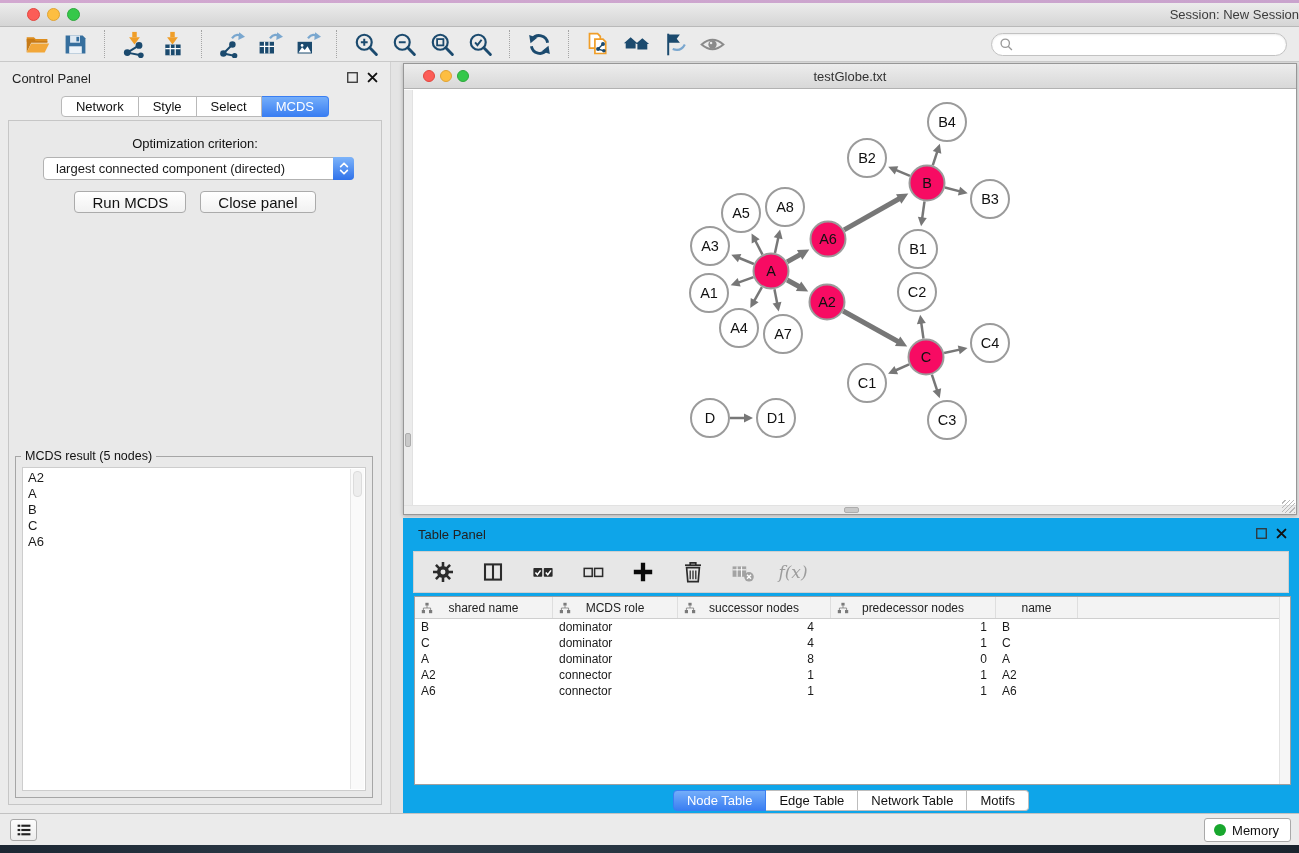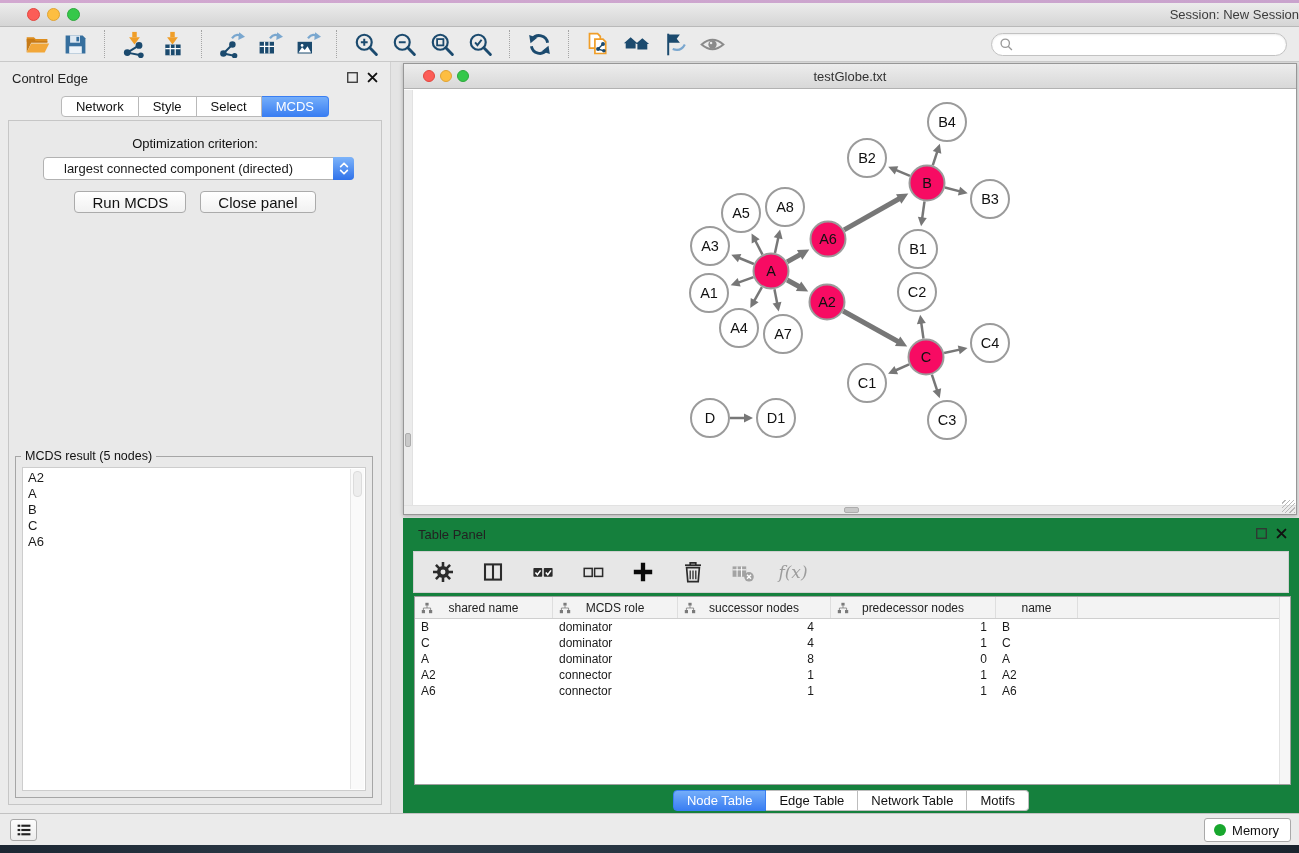--- a/index.html
+++ b/index.html
@@ -58,21 +58,21 @@
     border:1px solid #b9b9b9; border-left:none; color:#111; cursor:default; }
   .cp-tab:first-child { border-left:1px solid #b9b9b9; border-radius:4px 0 0 4px; }
   .cp-tab:last-child { border-radius:0 4px 4px 0; }
   .cp-tab.selected { background:linear-gradient(#74aefa,#3a7ef2); border-color:#3a7ef2; color:#fff; }
 
   .cp-content { position:absolute; left:8px; right:8px; top:58px; bottom:8px;
     border:1px solid #c6c6c6; background:#e9e9e9; }
   .opt-label { text-align:center; margin-top:15px; color:#111; }
   .dropdown { position:absolute; left:34px; right:27px; top:36px; height:23px;
     background:#fff; border:1px solid #b2b2b2; border-radius:4px; cursor:default; }
-  .dd-text { display:block; line-height:21px; padding-left:20px; margin-right:26px;
+  .dd-text { display:block; line-height:21px; padding-left:12px; margin-right:26px;
     white-space:nowrap; overflow:hidden; }
   .dd-stepper { position:absolute; right:-1px; top:-1px; bottom:-1px; width:21px;
     border-radius:0 4px 4px 0; background:linear-gradient(#7db4fa,#3072ea);
     display:flex; align-items:center; justify-content:center; }
   .cp-buttons { position:absolute; top:70px; left:0; right:0; display:flex;
     justify-content:center; gap:14px; }
   .aqua-btn { height:22px; padding:0 17px; font-family:"Liberation Sans",sans-serif;
     font-size:15px; color:#111; background:linear-gradient(#ffffff,#f1f1f1);
     border:1px solid #ababab; border-radius:4px; cursor:default; }
 
@@ -101,21 +101,21 @@
   .canvas { position:relative; flex:1; background:#fff; overflow:hidden; }
   .canvas svg { position:absolute; left:0; top:0; }
   .hscroll { position:absolute; left:0; right:0; bottom:0; height:9px; background:#ececec;
     border-top:1px solid #e2e2e2; }
   .hthumb { position:absolute; left:440px; top:1px; width:15px; height:6px;
     background:#c9c9c9; border:1px solid #adadad; border-radius:2px; }
   .resize-grip { position:absolute; right:1px; bottom:1px; width:13px; height:13px;
     background:repeating-linear-gradient(135deg, transparent 0 2px, #b8b8b8 2px 3px); }
 
   
-  #table-panel { position:absolute; left:403px; top:456px; right:0; bottom:0; background:#15803d; }
+  #table-panel { position:absolute; left:403px; top:456px; right:0; bottom:0; background:#0ea5e9; }
   #table-panel .panel-title { left:15px; }
   .table-toolbar { position:absolute; left:10px; right:10px; top:33px; height:42px;
     background:#e7e7e7; border:1px solid #d0d0d0; display:flex; align-items:center;
     padding-left:14px; gap:20px; }
   .tt-btn { width:30px; height:30px; border:none; background:transparent; display:flex;
     align-items:center; justify-content:center; cursor:default; }
   .tt-btn svg { width:24px; height:24px; }
   .fx-label { font-family:"DejaVu Serif", serif; font-style:italic; font-size:17px; color:#9c9c9c; }
 
   .data-table { position:absolute; left:11px; right:8px; top:78px; bottom:28px;
@@ -336,21 +336,21 @@
           <path d="M11 11l4.5 4.5" stroke="#9a9a9a" stroke-width="1.6"></path>
         </svg>
         <input placeholder="" style="">
       </div>
     </div>
 
     <div class="workspace">
 
       <div id="control-panel">
         <div class="panel-head">
-          <span class="panel-title">Control Edge</span>
+          <span class="panel-title">Control Panel</span>
           <span class="panel-ctrl ctrl-float">
             <svg viewBox="0 0 30 30">
                 <rect x="4" y="4" width="22" height="22" fill="none" stroke="#333" stroke-width="3"></rect>
               </svg>
           </span>
           <span class="panel-ctrl ctrl-close">
             <svg viewBox="0 0 30 30">
                 <path d="M6 6l18 18M24 6L6 24" stroke="#111" stroke-width="4.5" stroke-linecap="round"></path>
               </svg>
           </span>

